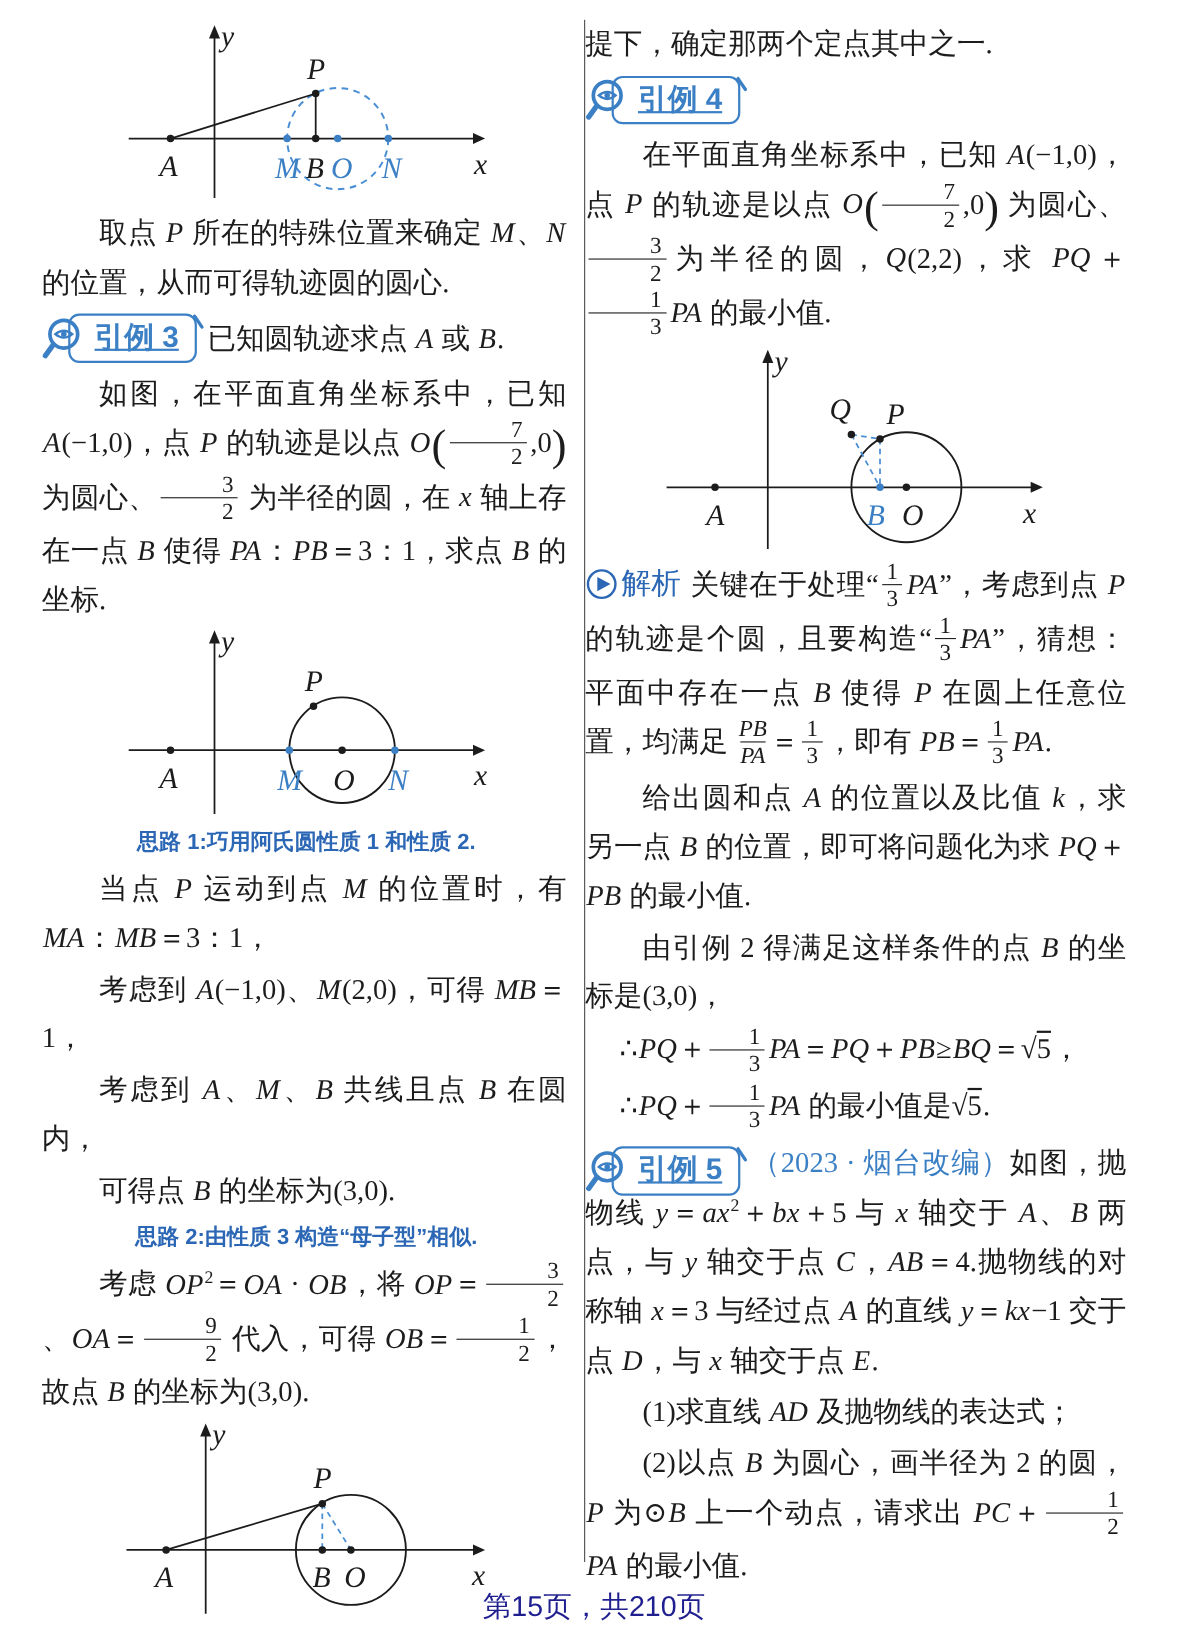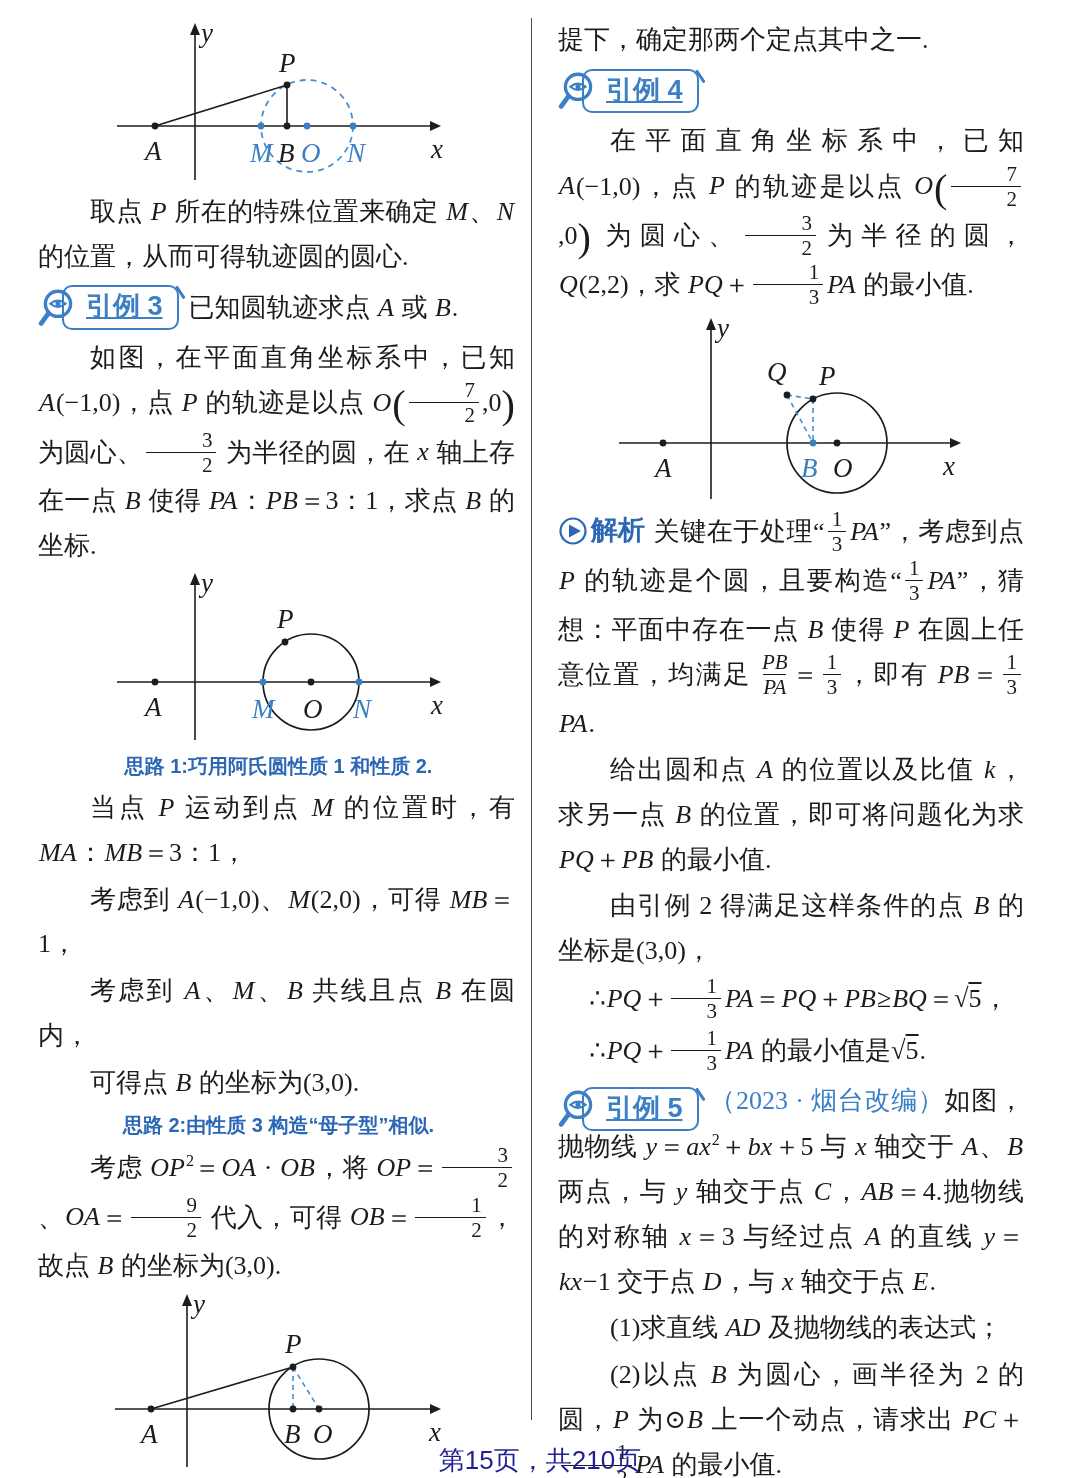--- a/index.html
+++ b/index.html
@@ -4,21 +4,21 @@
 <style>
   html,body{margin:0;padding:0;}
   body{
     width:1080px;height:1478px;background:#ffffff;position:relative;
     font-family:"Liberation Serif","DejaVu Serif",serif;color:#1c1c1c;
     overflow:hidden;
   }
   .page{display:flex;padding:18px 26px 0 38px;height:1420px;box-sizing:border-box;}
   .col{width:493px;box-sizing:border-box;}
   .col-left{padding-right:16px;}
-  .col-right{border-left:1.5px solid #4a4a4a;padding-left:26px;}
+  .col-right{border-left:1.5px solid #4a4a4a;}
   p.para{font-size:26px;line-height:1.72;margin:0 0 2px 0;text-align:justify;}
   .indent{text-indent:2em;}
   .mi{font-style:italic;font-family:"Liberation Serif","DejaVu Serif",serif;padding:0 1px;}
   sup.sp{font-size:0.62em;vertical-align:super;line-height:0;}
   .frac{display:inline-flex;flex-direction:column;align-items:center;vertical-align:middle;
         line-height:1.15;font-size:21px;margin:0 3px;transform:translateY(-2px);}
   .frac .fn{padding:0 4px;}
   .frac .fd{border-top:1.6px solid #1c1c1c;padding:0 4px;}
   .frac .mi{padding:0;}
   .bigp{font-size:1.55em;vertical-align:-0.18em;line-height:0;}
@@ -36,21 +36,21 @@
              padding:0px 14px 1px 22px;margin-left:-16px;
              font-family:"Liberation Sans","DejaVu Sans",sans-serif;font-weight:bold;
              font-size:27px;color:#3b7fc4;line-height:1.45;background:#fff0;text-decoration:underline;}
   .badge-box::after{content:"";position:absolute;right:-11px;top:4px;width:15px;height:2.5px;
              background:#3b7fc4;transform:rotate(56deg);border-radius:2px;}
   .badge-title{font-size:26px;}
   p.with-badge .badge-wrap{transform:translateY(6px);}
   
   .analysis-marker{display:inline-flex;align-items:center;margin-right:8px;vertical-align:-6px;}
   .analysis-marker svg{display:block;margin-right:3px;}
-  .analysis-label{font-family:"Liberation Sans","DejaVu Sans",sans-serif;font-weight:bold;
+  .analysis-label{font-family:"Liberation Sans","DejaVu Sans",sans-serif;font-weight:normal;
                   color:#2b67b5;font-size:27px;}
   
   .fig{display:flex;justify-content:center;margin:2px 0 2px 0;}
   .fig svg text{font-size:27px;font-style:italic;fill:#1c1c1c;
                 font-family:"Liberation Serif","DejaVu Serif",serif;}
   .fig svg text.blue{fill:#3b7fc4;}
   .formula{text-indent:1.2em;text-align:left;}
   .footer{position:absolute;left:0;right:0;bottom:0;text-align:center;
           font-family:"Liberation Sans","DejaVu Sans",sans-serif;
           color:#1f1f8f;font-size:26px;}

